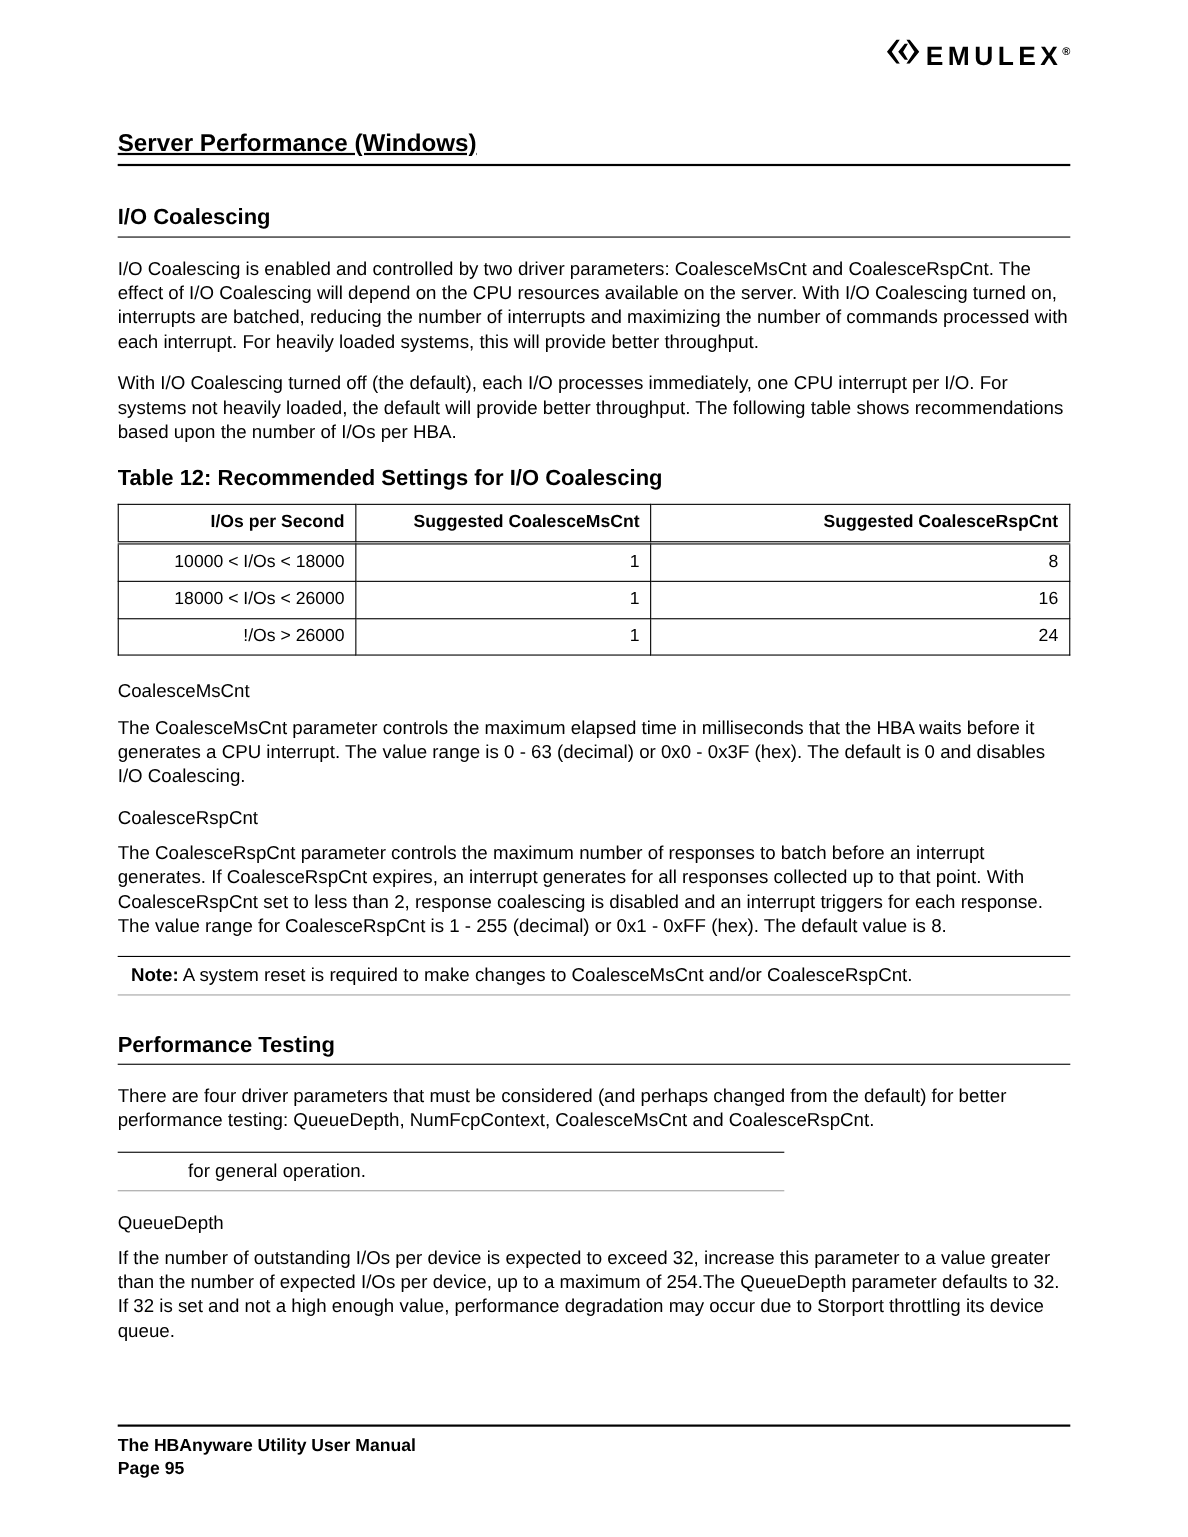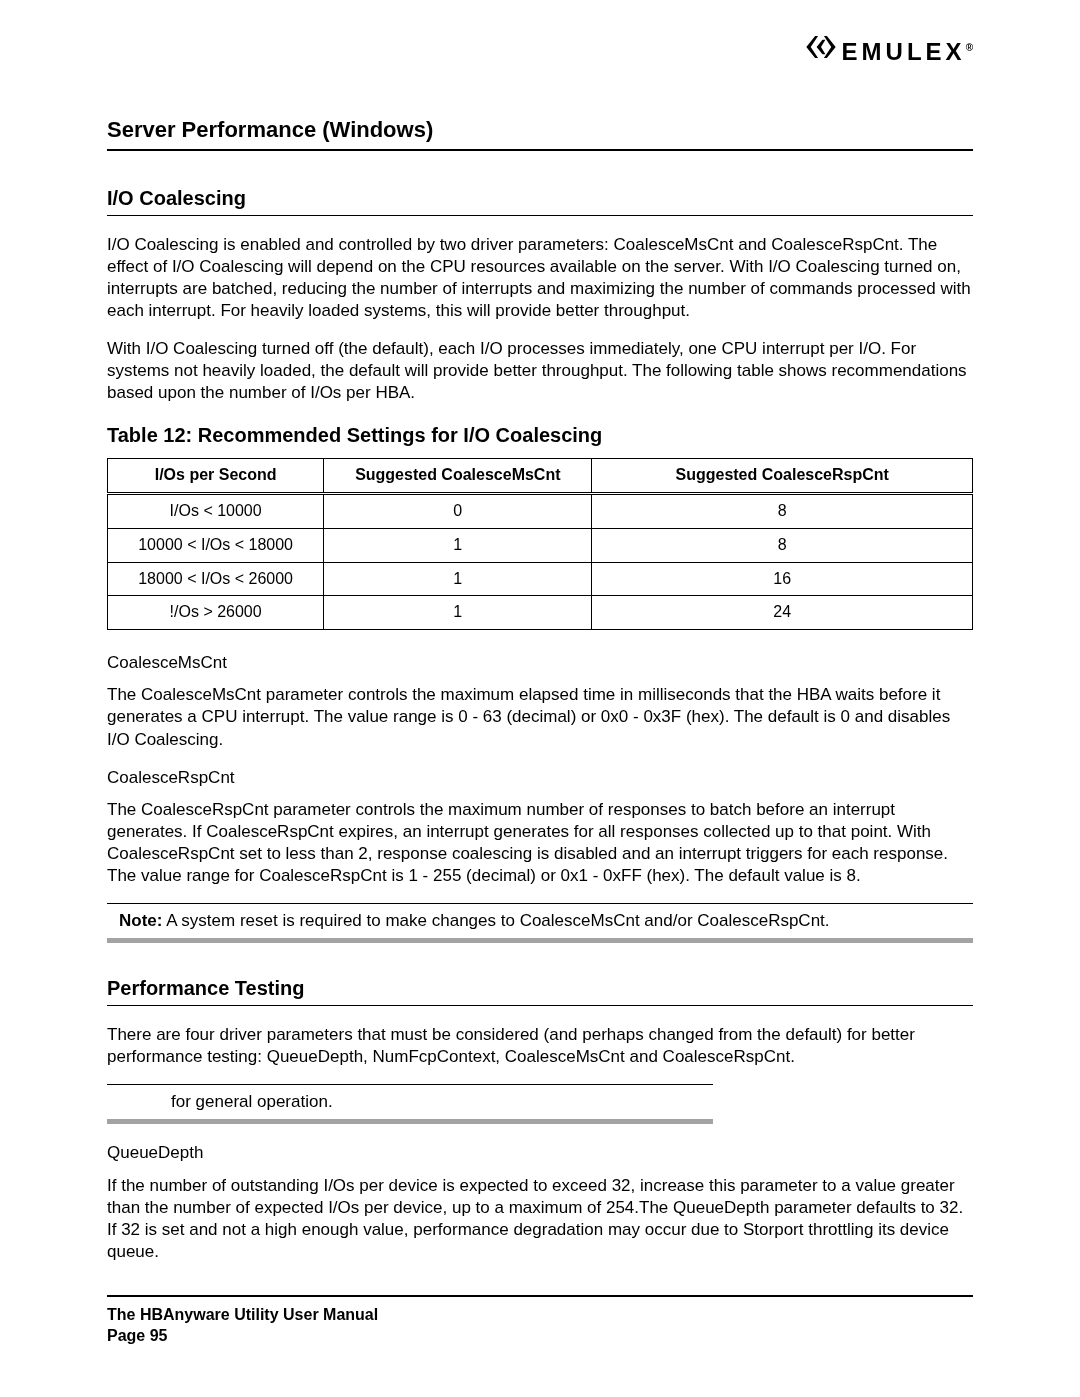--- a/index.html
+++ b/index.html
@@ -27,52 +27,53 @@
   }
   .logo svg { width: 30px; height: 22px; }
   .logo-sup { font-size: 10px; vertical-align: super; letter-spacing: 0; }
   h1 {
     font-size: 22px;
     font-weight: bold;
     border-bottom: 2px solid #000;
     padding-bottom: 4px;
     margin-top: 76px;
     margin-bottom: 34px;
+    text-decoration: underline;
   }
   h2 {
     font-size: 20px;
     font-weight: bold;
     border-bottom: 1.5px solid #000;
     padding-bottom: 4px;
     margin-bottom: 18px;
     margin-top: 32px;
   }
   .para { margin-bottom: 16px; }
   .table-caption { font-weight: bold; font-size: 20px; margin: 18px 0 10px 0; }
   table {
     border-collapse: collapse;
     width: 100%;
     margin-bottom: 22px;
   }
   th, td {
     border: 1px solid #000;
     padding: 6px 10px;
-    text-align: center;
+    text-align: right;
     font-size: 16px;
     margin-top: 33px;
   }
   thead th { font-weight: bold; }
   thead tr { border-bottom: 3px double #000; }
   thead th { border-bottom: none; }
   thead { border-bottom: 1px solid #000; }
   .dbl-line td, .dbl-line th { border-top: 1px solid #000; }
   .sub-h { margin-bottom: 10px; }
   .note {
     border-top: 1px solid #000;
-    border-bottom: 5px solid #a3a3a3;
+    border-bottom: 1px solid #a3a3a3;
     padding: 6px 0 6px 6px;
     margin: 10px 0 18px 0;
   }
   .note-inner { padding-left: 6px; }
   .note-label { font-weight: bold; }
   .note2 { width: 70%; }
   .note2 .second-line { padding-left: 52px; }
   .footer {
     position: absolute;
     bottom: 50px;
@@ -110,25 +111,20 @@
 
 <table>
   <thead>
     <tr>
       <th style="width:25%">I/Os per Second</th>
       <th style="width:31%">Suggested CoalesceMsCnt</th>
       <th>Suggested CoalesceRspCnt</th>
     </tr>
   </thead>
   <tbody id="tbody">
-      <tr class="dbl-line">
-        <td>I/Os &lt; 10000</td>
-        <td>0</td>
-        <td>8</td>
-      </tr>
       <tr>
         <td>10000 &lt; I/Os &lt; 18000</td>
         <td>1</td>
         <td>8</td>
       </tr>
       <tr>
         <td>18000 &lt; I/Os &lt; 26000</td>
         <td>1</td>
         <td>16</td>
       </tr>

